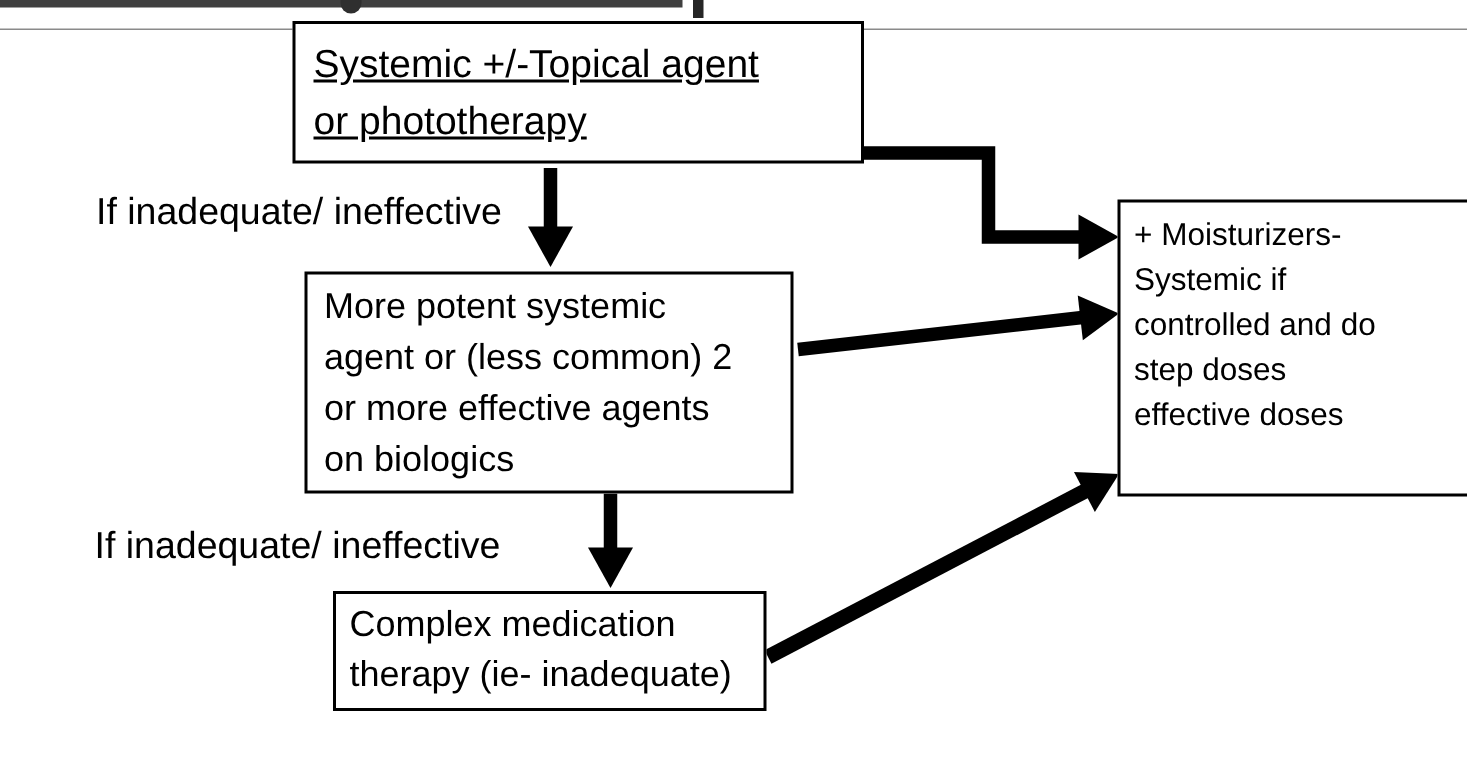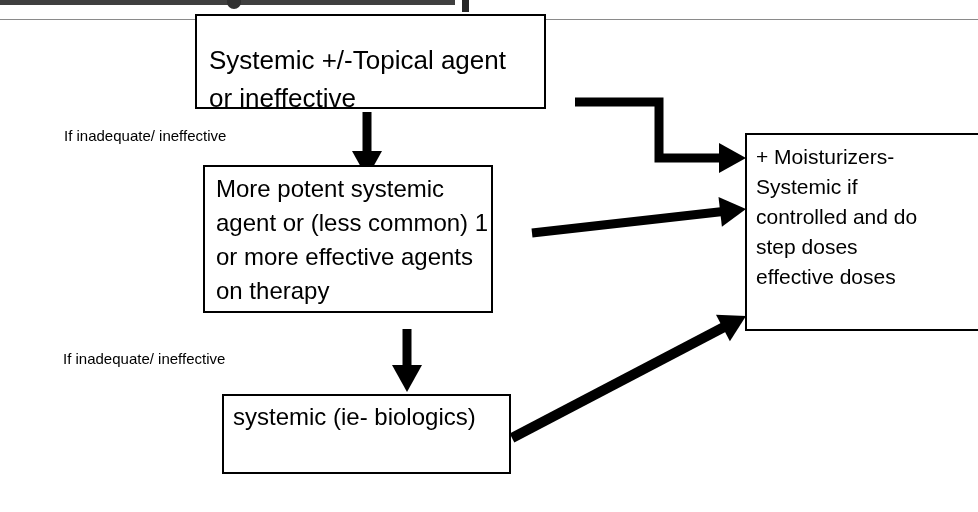--- a/index.html
+++ b/index.html
@@ -47,46 +47,46 @@
     position: absolute;
     box-sizing: border-box;
     background: #ffffff;
     border: 2px solid #000000;
     z-index: 2;
     white-space: nowrap;
   }
   .fc-box .ln { display: block; }
   #box-systemic {
     left: 195px; top: 14px;
-    width: 351px; height: 95px;
-    padding: 25px 0 0 12px;
-    font-size: 26px; line-height: 38px;
+    width: 381px; height: 95px;
+    padding: 7px 0 0 12px;
+    font-size: 26px; line-height: 38px; text-decoration: underline;
   }
   #box-more-potent {
-    left: 203px; top: 165px;
-    width: 290px; height: 148px;
+    left: 203px; top: 181px;
+    width: 326px; height: 148px;
     padding: 5px 0 0 11px;
     font-size: 24px; line-height: 34px;
   }
   #box-complex {
     left: 222px; top: 394px;
     width: 289px; height: 80px;
     padding: 4px 0 0 9px;
     font-size: 24px; line-height: 33px;
   }
   #box-moisturizers {
     left: 745px; top: 133px;
     width: 251px; height: 198px;
     padding: 7px 0 0 9px;
     font-size: 21px; line-height: 30px;
   }
   
   .fc-label {
     position: absolute;
-    font-size: 15px;
+    font-size: 25px;
     white-space: nowrap;
     z-index: 2;
   }
   #label-inadequate-1 { left: 64px; top: 127px; }
   #label-inadequate-2 { left: 63px; top: 350px; }
   
   #arrows {
     position: absolute;
     left: 0; top: 0;
     width: 978px; height: 512px;
@@ -126,36 +126,37 @@
     </g>
 
     <g stroke="#000000" fill="#000000">
       <line x1="512" y1="438" x2="726" y2="326" stroke-width="10"></line>
       <polygon points="746,316 729.9,341.3 716,314.7" stroke="none"></polygon>
     </g>
   </svg>
 
   <div id="box-systemic" class="fc-box">
     <span class="ln">Systemic +/-Topical agent</span>
-    <span class="ln">or ineffective</span>
+    <span class="ln">or phototherapy</span>
   </div>
 
   <div id="label-inadequate-1" class="fc-label">If inadequate/ ineffective</div>
 
   <div id="box-more-potent" class="fc-box">
     <span class="ln">More potent systemic</span>
-    <span class="ln">agent or (less common) 1</span>
+    <span class="ln">agent or (less common) 2</span>
     <span class="ln">or more effective agents</span>
-    <span class="ln">on therapy</span>
+    <span class="ln">on biologics</span>
   </div>
 
   <div id="label-inadequate-2" class="fc-label">If inadequate/ ineffective</div>
 
   <div id="box-complex" class="fc-box">
-    <span class="ln">systemic (ie- biologics)</span>
+    <span class="ln">Complex medication</span>
+    <span class="ln">therapy (ie- inadequate)</span>
   </div>
 
   <div id="box-moisturizers" class="fc-box">
     <span class="ln">+ Moisturizers-</span>
     <span class="ln">Systemic if</span>
     <span class="ln">controlled and do</span>
     <span class="ln">step doses</span>
     <span class="ln">effective doses</span>
   </div>
 

